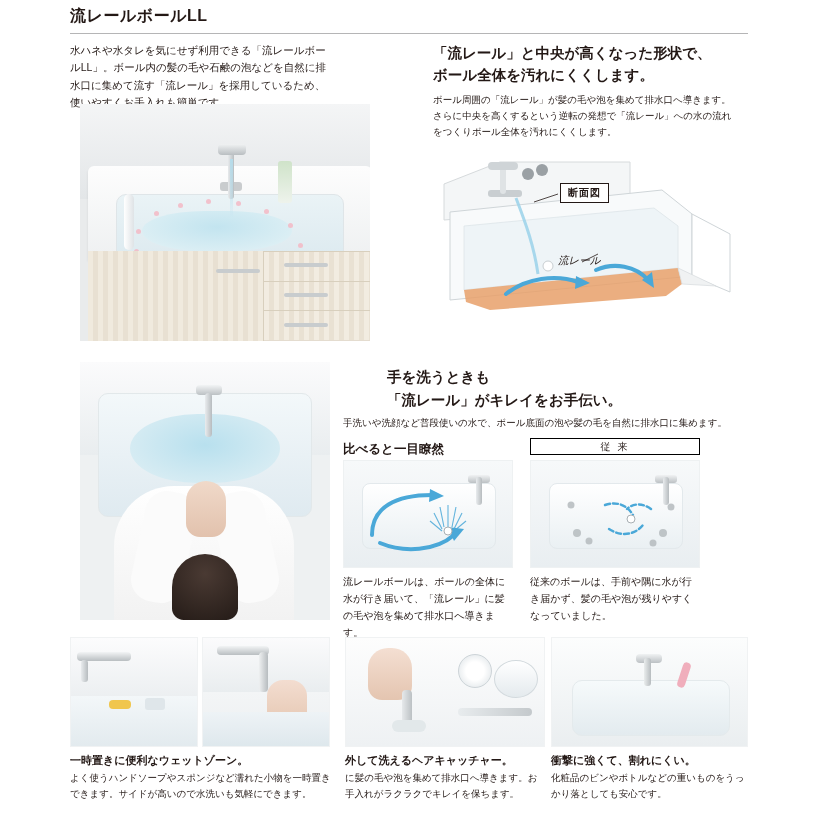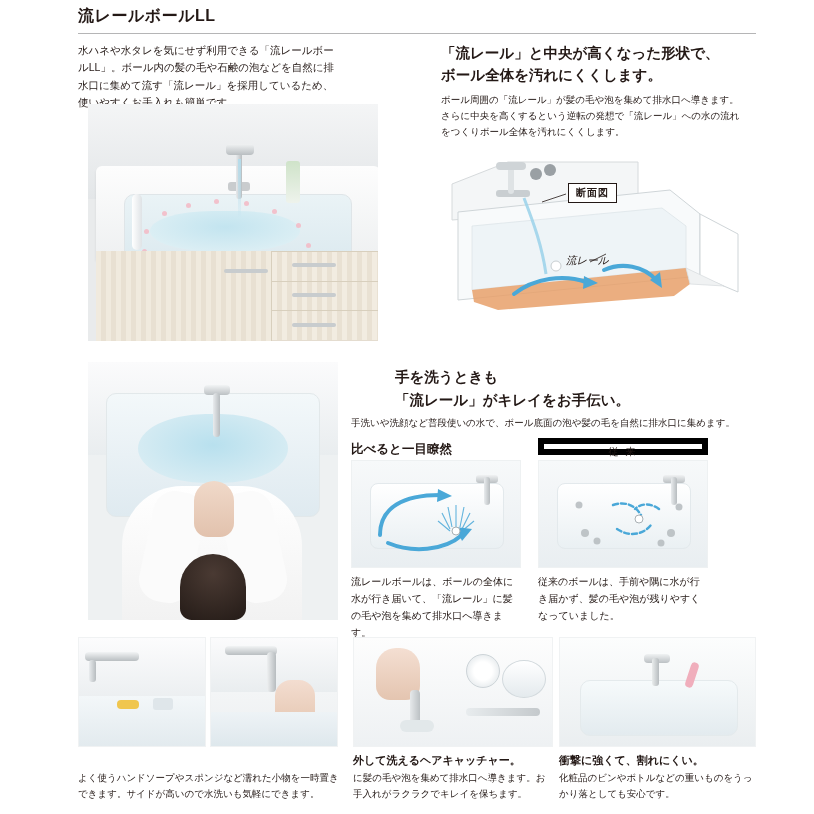--- a/index.html
+++ b/index.html
@@ -9,21 +9,21 @@
     height: 814px;
     background: #ffffff;
     font-family: "Liberation Sans", sans-serif;
     color: #231815;
     position: relative;
     overflow: hidden;
   }
 
   .page {
     position: absolute;
-    left: 8px; top: 0;
+    left: 0; top: 0;
     width: 746px; height: 814px;
   }
 
   
   .header-title {
     position: absolute;
     left: 70px; top: 6px;
     font-size: 16px;
     font-weight: bold;
     letter-spacing: 0.5px;
@@ -208,21 +208,21 @@
   .cmp-head {
     position: absolute;
     left: 343px; top: 441px;
     font-size: 12.5px;
     font-weight: bold;
   }
   .cmp-label-old {
     position: absolute;
     left: 530px; top: 438px;
     width: 170px; height: 17px;
-    border: 6px solid #000000;
+    border: 1px solid #000000;
     background: #fff;
     font-size: 10px;
     text-align: center;
     line-height: 15px;
     letter-spacing: 2px;
   }
 
   .cmp-img {
     position: absolute;
     top: 460px;
@@ -467,20 +467,21 @@
   </div>
 
   <div class="bot-photo bp4">
     <div class="shape" style="left:0;top:0;width:100%;height:100%;background:linear-gradient(180deg,#fcfdfd,#eaeef0);"></div>
     <div class="shape" style="left:20px;top:42px;width:158px;height:56px;background:linear-gradient(180deg,#f6fafb,#e3ebef);border-radius:10px;border:1px solid #e4eaec;"></div>
     <div class="shape" style="left:84px;top:16px;width:26px;height:9px;background:linear-gradient(180deg,#f0f2f3,#bcc1c4);border-radius:4px;"></div>
     <div class="shape" style="left:92px;top:20px;width:7px;height:28px;background:linear-gradient(90deg,#eaeded,#b7bcbf);border-radius:3px;"></div>
     <div class="shape" style="left:128px;top:24px;width:8px;height:26px;background:#f0aebc;border-radius:4px;transform:rotate(18deg);"></div>
   </div>
 
+  <div class="bot-title bt1">一時置きに便利なウェットゾーン。</div>
   <div class="bot-body bb1">よく使うハンドソープやスポンジなど濡れた小物を一時置きできます。サイドが高いので水洗いも気軽にできます。</div>
 
   <div class="bot-title bt2">外して洗えるヘアキャッチャー。</div>
   <div class="bot-body bb2">に髪の毛や泡を集めて排水口へ導きます。お手入れがラクラクでキレイを保ちます。</div>
 
   <div class="bot-title bt3">衝撃に強くて、割れにくい。</div>
   <div class="bot-body bb3">化粧品のビンやボトルなどの重いものをうっかり落としても安心です。</div>
 
 </div>
 

